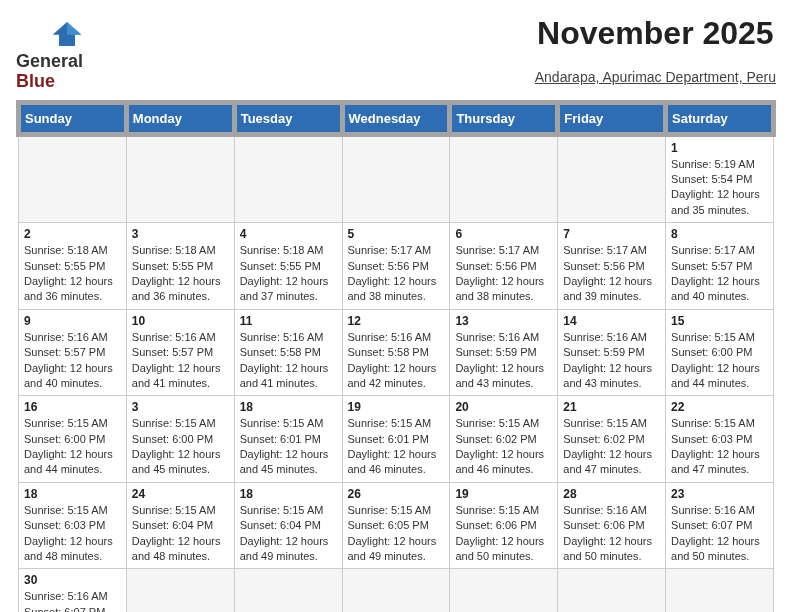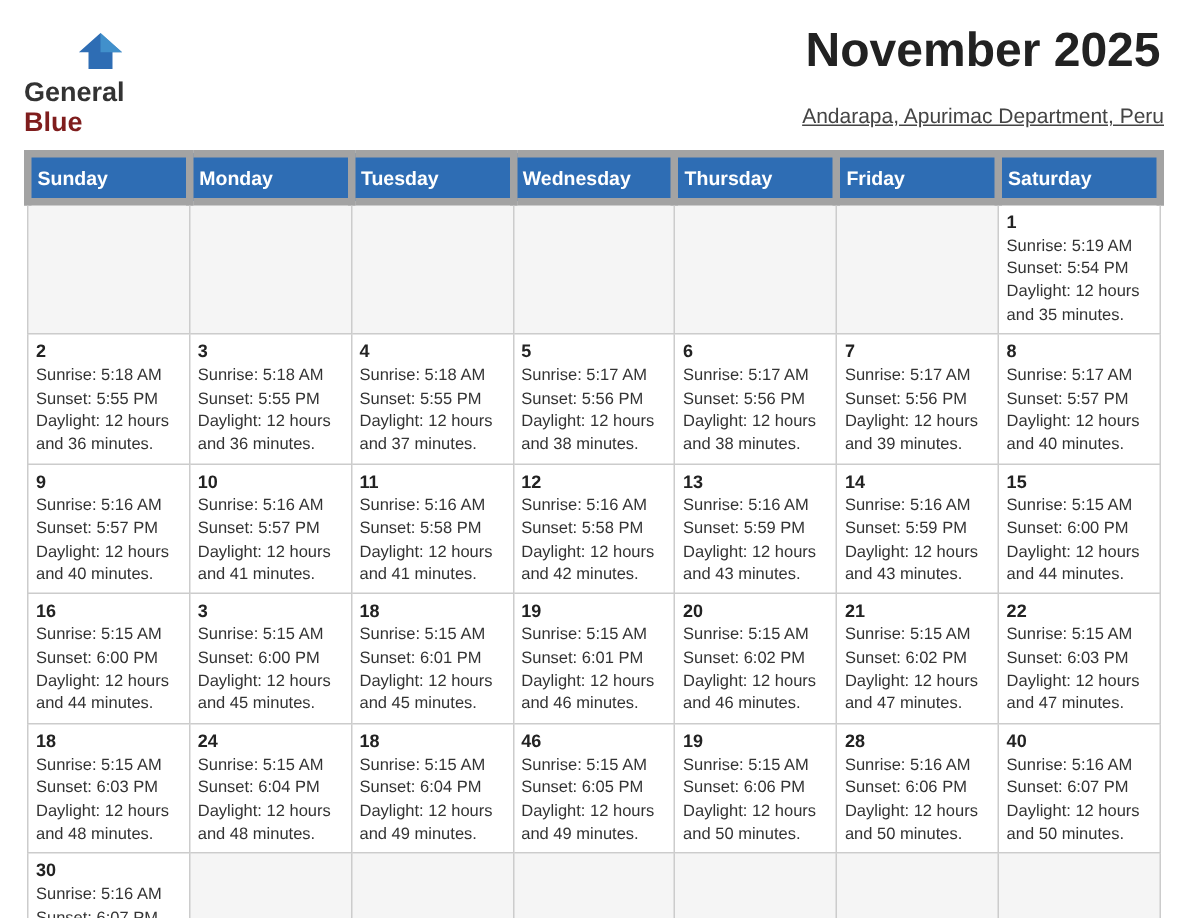--- a/index.html
+++ b/index.html
@@ -234,33 +234,33 @@
         </td>
         <td>
           <span class="day-number">24</span>
           <div class="day-info">Sunrise: 5:15 AM<br>Sunset: 6:04 PM<br>Daylight: 12 hours and 48 minutes.</div>
         </td>
         <td>
           <span class="day-number">18</span>
           <div class="day-info">Sunrise: 5:15 AM<br>Sunset: 6:04 PM<br>Daylight: 12 hours and 49 minutes.</div>
         </td>
         <td>
-          <span class="day-number">46</span>
+          <span class="day-number">26</span>
           <div class="day-info">Sunrise: 5:15 AM<br>Sunset: 6:05 PM<br>Daylight: 12 hours and 49 minutes.</div>
         </td>
         <td>
           <span class="day-number">19</span>
           <div class="day-info">Sunrise: 5:15 AM<br>Sunset: 6:06 PM<br>Daylight: 12 hours and 50 minutes.</div>
         </td>
         <td>
           <span class="day-number">28</span>
           <div class="day-info">Sunrise: 5:16 AM<br>Sunset: 6:06 PM<br>Daylight: 12 hours and 50 minutes.</div>
         </td>
         <td>
-          <span class="day-number">40</span>
+          <span class="day-number">23</span>
           <div class="day-info">Sunrise: 5:16 AM<br>Sunset: 6:07 PM<br>Daylight: 12 hours and 50 minutes.</div>
         </td>
       </tr>
       <tr class="last-row">
         <td>
           <span class="day-number">30</span>
           <div class="day-info">Sunrise: 5:16 AM<br>Sunset: 6:07 PM<br>Daylight: 12 hours and 51 minutes.</div>
         </td>
         <td class="empty"></td>
         <td class="empty"></td>

